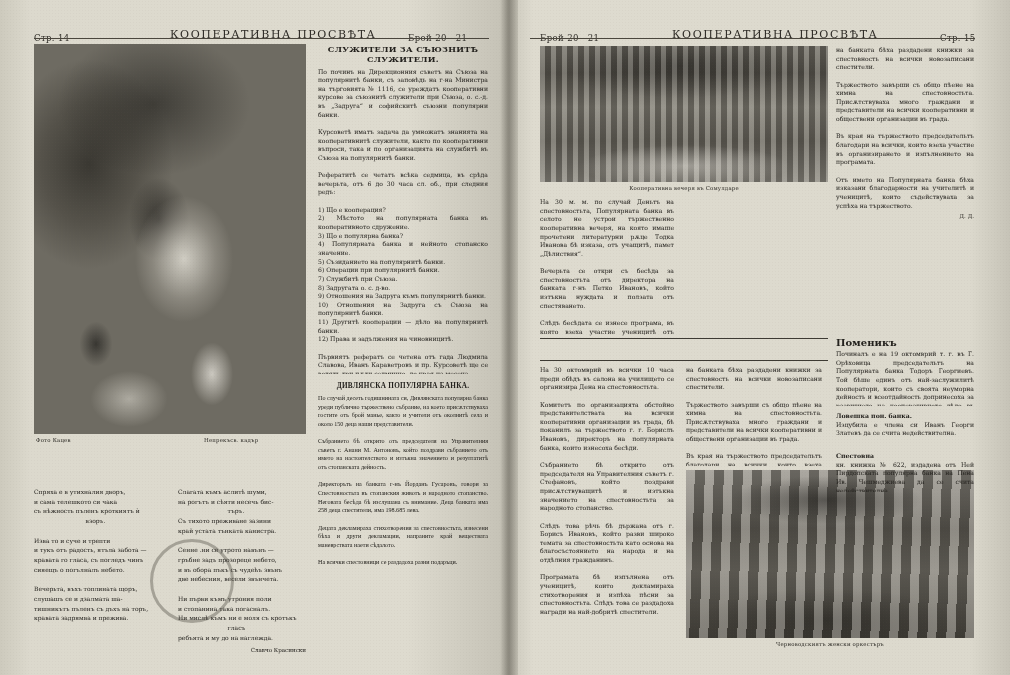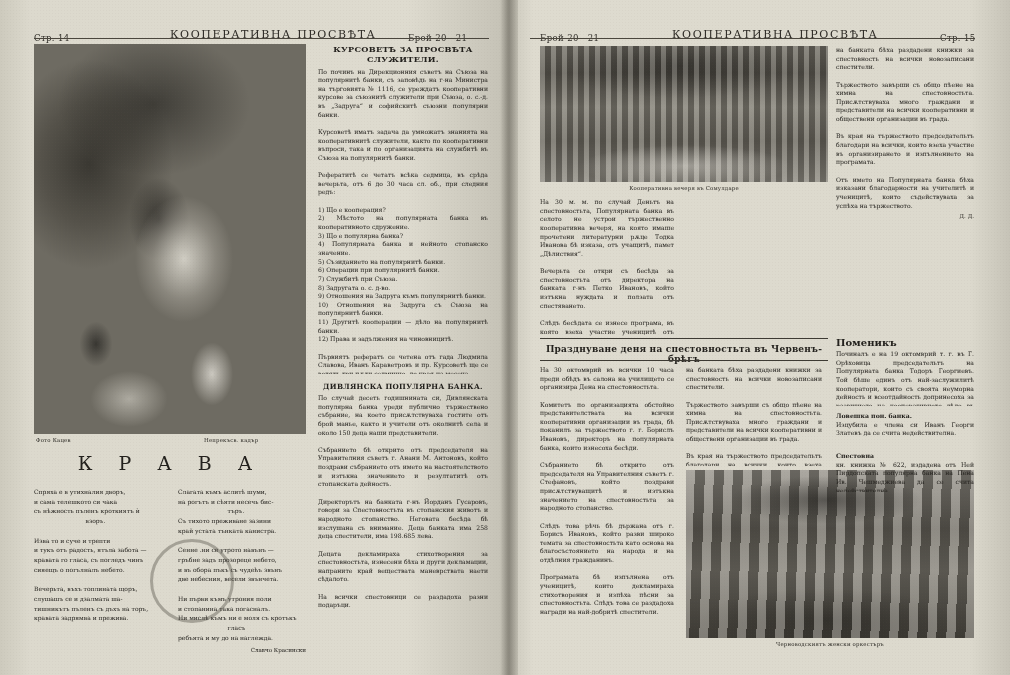--- a/index.html
+++ b/index.html
@@ -77,21 +77,21 @@
     </div>
   </div>
   <div class="cap" style="left:36px;top:437px;">
     <span>Фото Кацев</span>
   </div>
   <div class="cap" style="left:204px;top:437px;">
     <span>Непрекъсв. кадър</span>
   </div>
 
   <div class="col" style="left:318px;top:44px;width:170px;height:330px;overflow:hidden;">
-    <div class="colhead">КУРСОВЕТѢ ЗА ПРОСВѢТА СЛУЖИТЕЛИ.</div>
+    <div class="colhead">СЛУЖИТЕЛИ ЗА СЪЮЗНИТѢ СЛУЖИТЕЛИ.</div>
     <div style="white-space:pre-line;">По починъ на Дирекционния съветъ на Съюза на популярнитѣ банки, съ заповѣдь на г-на Министра на търговията № 1116, се уреждатъ кооперативни курсове за съюзнитѣ служители при Съюза, о. с.-д. въ „Задруга“ и софийскитѣ съюзни популярни банки.
 
 Курсоветѣ иматъ задача да умножатъ знанията на кооперативнитѣ служители, както по кооперативни въпроси, така и по организацията на службитѣ въ Съюза на популярнитѣ банки.
 
 Рефератитѣ се четатъ всѣка седмица, въ срѣда вечерьта, отъ 6 до 30 часа сл. об., при следния редъ:
 
 1) Що е кооперация?
 2) Мѣстото на популярната банка въ кооперативното сдружение.
 3) Що е популярна банка?
 4) Популярната банка и нейното стопанско значение.
@@ -99,34 +99,33 @@
 6) Операции при популярнитѣ банки.
 7) Службитѣ при Съюза.
 8) Задругата о. с. д-во.
 9) Отношения на Задруга къмъ популярнитѣ банки.
 10) Отношения на Задруга съ Съюза на популярнитѣ банки.
 11) Другитѣ кооперации — дѣло на популярнитѣ банки.
 12) Права и задължения на чиновницитѣ.
 
 Първиятъ рефератъ се четена отъ гада Людмила Славова, Иванъ Караветровъ и пр. Курсоветѣ ще се водятъ три пѫти седмично, до края на месеца.</div>
   </div>
-  <div class="col" style="left:318px;top:382px;width:170px;height:255px;overflow:hidden;">
+  <div class="col" style="left:318px;top:382px;width:170px;height:255px;overflow:hidden;font-family:Liberation Serif, serif;">
     <div class="colhead small">ДИВЛЯНСКА ПОПУЛЯРНА БАНКА.</div>
     <div style="white-space:pre-line;">По случай десеть годишнината си, Дивлянската популярна банка уреди публично тържествено събрание, на което присѫтствуваха гостите отъ брой манье, както и учители отъ околнитѣ села и около 150 деца наши представители.
 
 Събранието бѣ открито отъ председателя на Управителния съветъ г. Анани М. Антоновъ, който поздрави събранието отъ името на настоятелството и изтъкна значението и резултатитѣ отъ стопанската дейность.
 
 Директорътъ на банката г-нъ Йорданъ Гусаровъ, говори за Спестовностьта въ стопанския животъ и народното стопанство. Неговата бесѣда бѣ изслушана съ внимание. Деца банката има 258 деца спестители, има 198.685 лева.
 
 Децата декламираха стихотворения за спестовностьта, изнесени бѣха и други декламации, напраните край веществата маневрствата наети сѣдалото.
 
 На всички спестовници се раздадоха разни подаръци.</div>
   </div>
 
-  <div class="krava" style="left:34px;top:452px;width:272px;">К Р А В А</div>
   <div class="poem" style="left:34px;top:487px;width:128px;">
     <div>Спряха е в утихналия дворъ,
 и сама телешкото си чака
 съ нѣжность пъленъ кроткиятъ ѝ
                            взоръ.
 
 Изва то и суче и трепти
 и тукъ отъ радость, ятъла забота —
 кравата го гласа, съ погледъ чинъ
 сияещъ о погълналъ небето.
@@ -190,21 +189,20 @@
 
 Вечерьта се откри съ бесѣда за спестовностьта отъ директора на банката г-нъ Петко Ивановъ, който изтъкна нуждата и ползата отъ спестяването.
 
 Слѣдъ бесѣдата се изнесе програма, въ която взеха участие ученицитѣ отъ основното и прогимназиалното училище. Деца декламираха стихотворения и пѣха пѣсни за спестовностьта.
 
 Вечерьта се завърши съ хора и рѫченица, при които присѫтствуващитѣ се забавляваха до късно.
 
 Неприсѫтната игра на момичетата, които бѣха съ особени носии, направи силно впечатление на всички гости.</div>
   </div>
 
-  <div class="sectitle" style="left:540px;top:344px;width:288px;">Празднуване деня на спестовностьта въ Червенъ-брѣгъ</div>
   <div class="boxline" style="left:540px;top:338px;width:288px;"></div>
   <div class="boxline" style="left:540px;top:360px;width:288px;"></div>
 
   <div class="col" style="left:540px;top:366px;width:134px;height:290px;overflow:hidden;">
     <div style="white-space:pre-line;">На 30 октомврий въ всички 10 часа преди обѣдъ въ салона на училището се организира Дена на спестовностьта.
 
 Комитетъ по организацията обстойно представителствата на всички кооперативни организации въ града, бѣ поканилъ за тържеството г. г. Борислъ Ивановъ, директоръ на популярната банка, които изнесоха бесѣди.
 
 Събранието бѣ открито отъ председателя на Управителния съветъ г. Стефановъ, който поздрави присѫтствуващитѣ и изтъкна значението на спестовностьта за народното стопанство.
 

